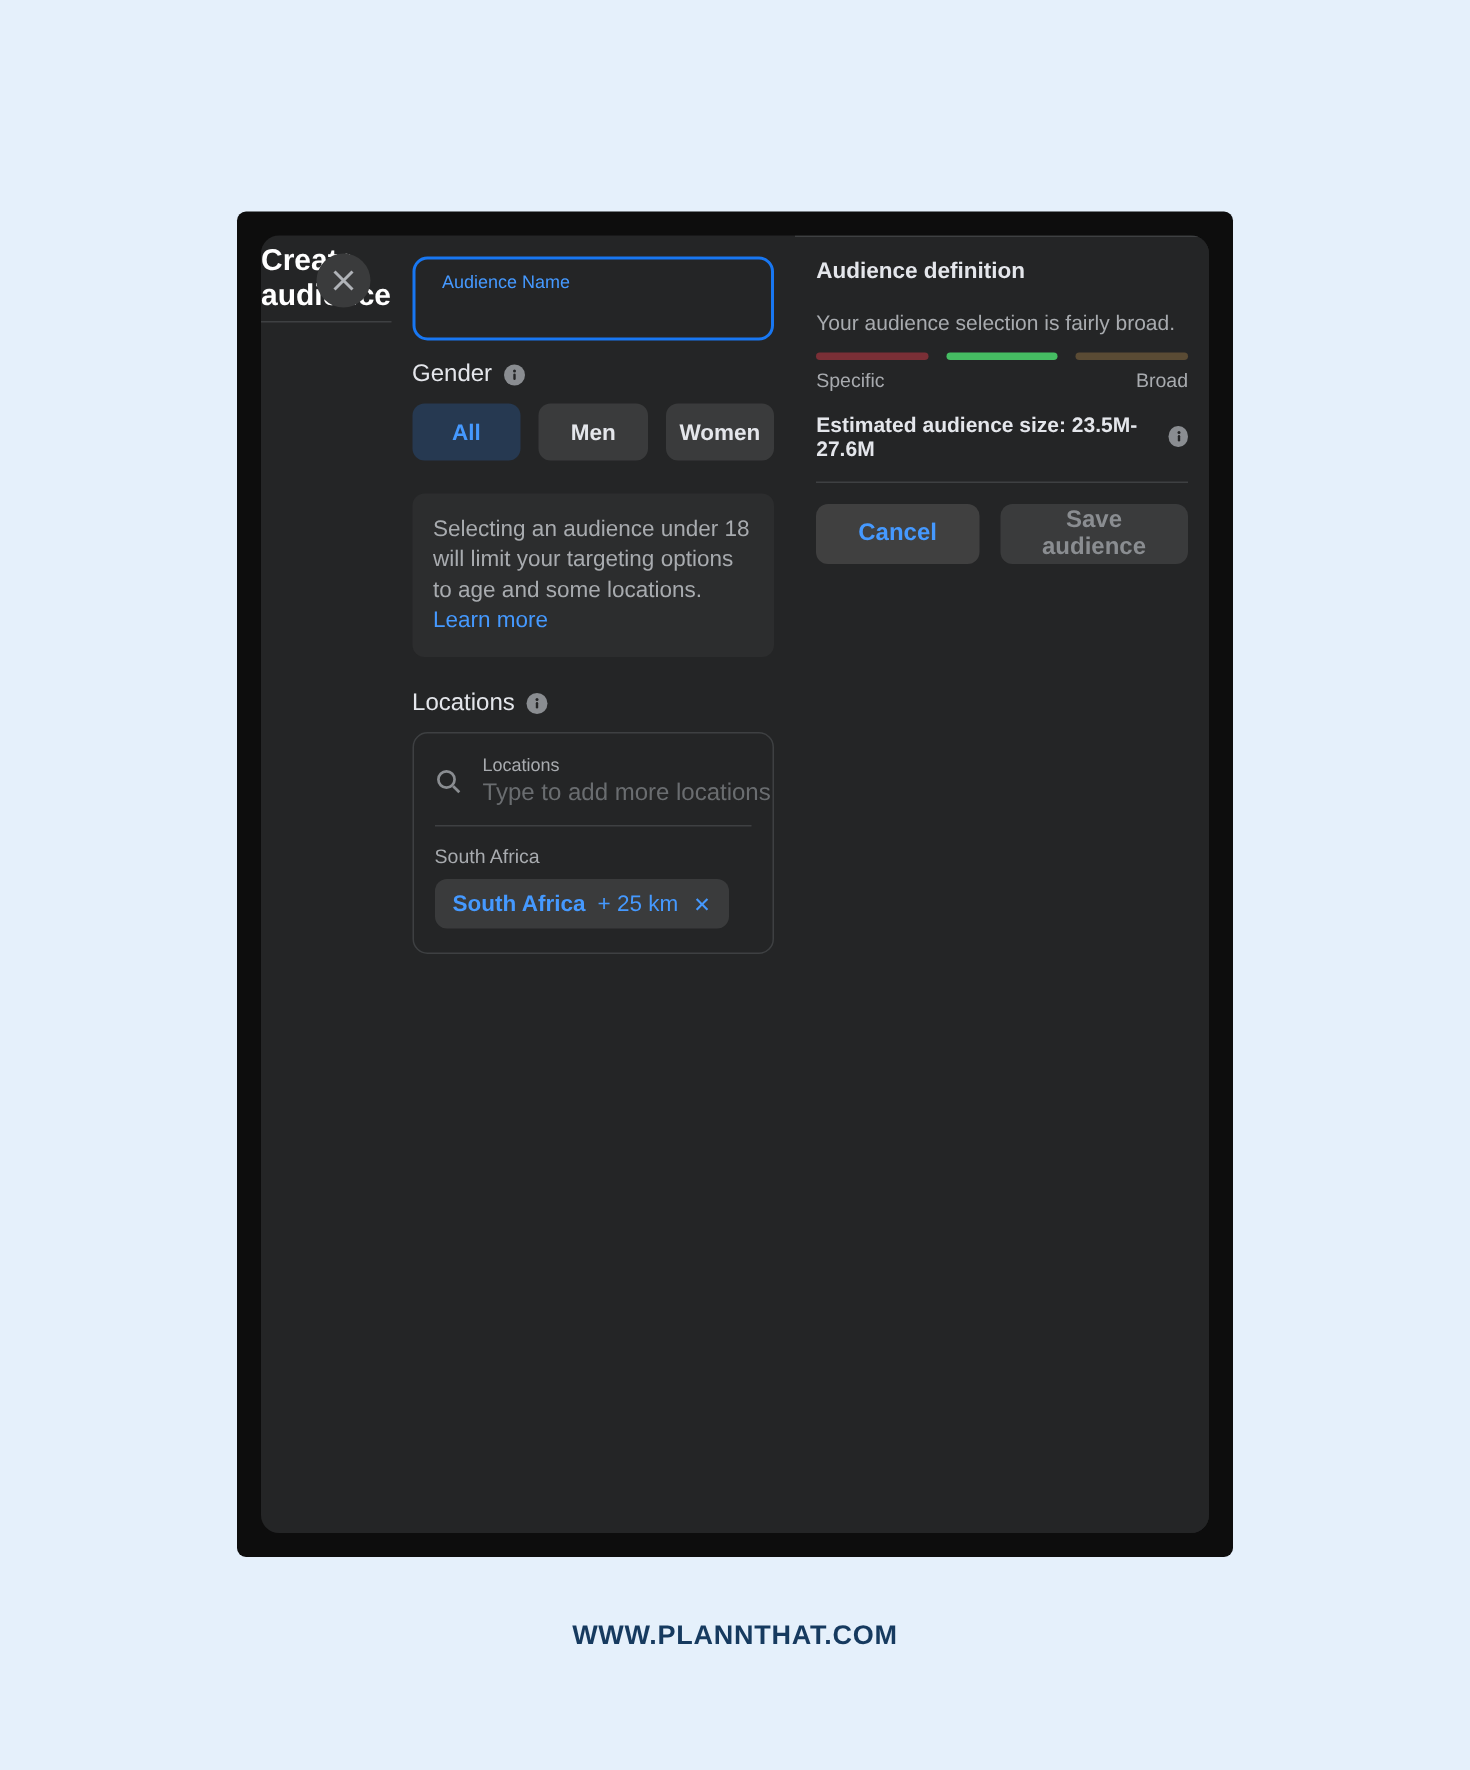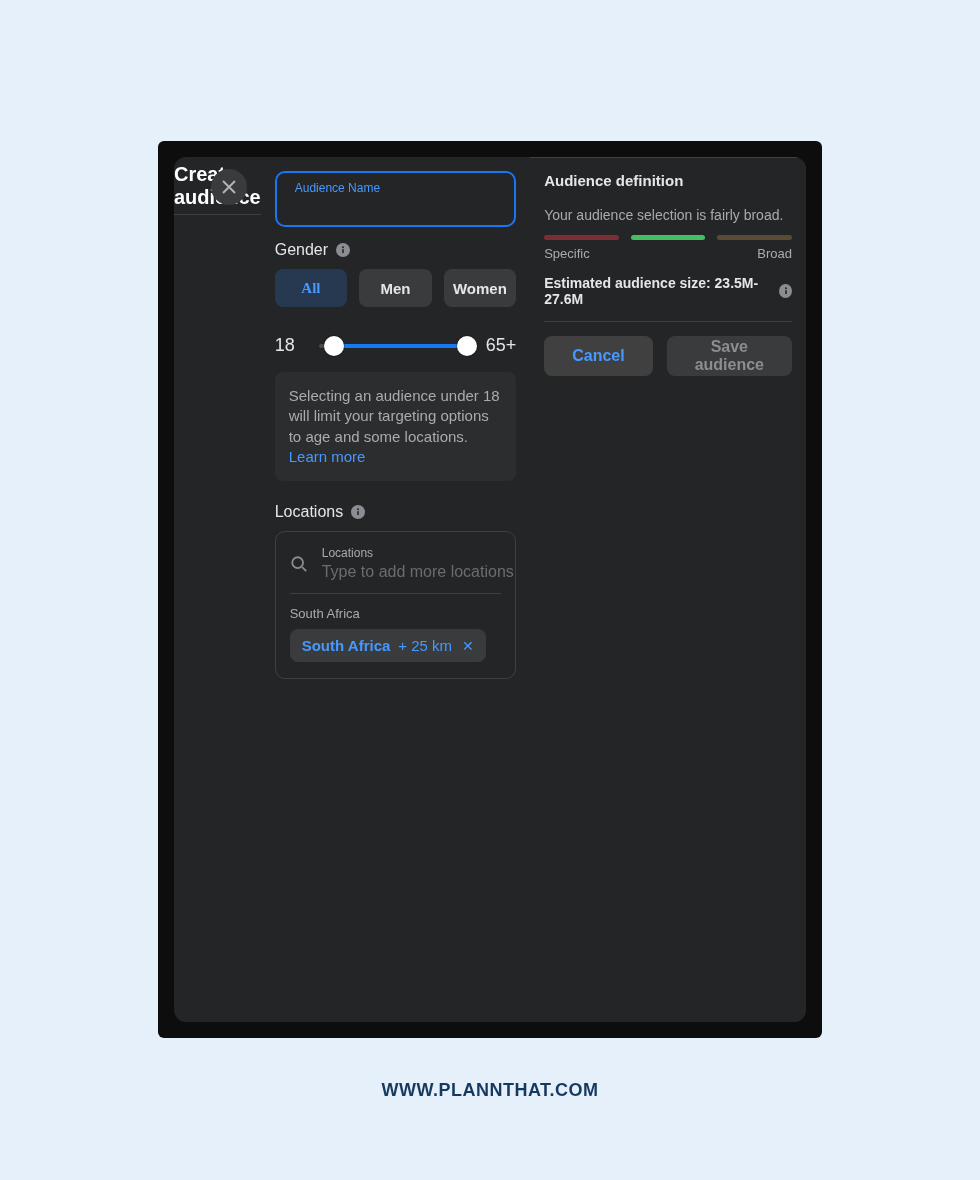--- a/index.html
+++ b/index.html
@@ -31,21 +31,21 @@
   .desc{font-size:16px;color:var(--text);line-height:1.35;margin:2px 0 14px 0;}
   .link{color:var(--blue-light);}
   .name-field{border:2px solid var(--blue-bright);border-radius:10px;padding:8px 14px 10px 18px;margin-bottom:12px;}
   .name-label{font-size:12px;color:var(--blue-light);}
   .name-input{background:transparent;border:none;outline:none;color:var(--text);font-size:15px;width:100%;padding:2px 0 0 0;caret-color:var(--text);}
   .section-label{display:flex;align-items:center;gap:8px;font-size:16px;color:var(--text);margin:2px 0 10px 0;}
   .info{display:inline-flex;width:14px;height:14px;border-radius:50%;background:#8a8d91;align-items:center;justify-content:center;}
   .info svg{width:8px;height:8px;fill:#242526;}
   .seg{display:flex;gap:12px;margin-bottom:22px;}
   .seg button{flex:1;height:38px;border:none;border-radius:8px;background:var(--panel-3);color:var(--text);font-size:15px;font-weight:600;cursor:pointer;}
-  .seg button.active{background:#263951;color:var(--blue-light);font-family:Liberation Serif, serif;}
+  .seg button.active{background:#263951;color:var(--blue-light);}
   .age-row{display:flex;align-items:center;gap:16px;margin:6px 0 16px 0;}
   .age-val{font-size:18px;color:var(--text);min-width:28px;}
   .slider{flex:1;position:relative;height:20px;}
   .track{position:absolute;left:0;right:0;top:8px;height:4px;background:#4a4b4d;border-radius:2px;}
   .track-fill{position:absolute;top:8px;height:4px;background:var(--blue-bright);border-radius:2px;left:10%;right:1.5%;}
   .thumb{position:absolute;top:0;width:20px;height:20px;border-radius:50%;background:#fff;box-shadow:0 0 0 1px rgba(0,0,0,.2);cursor:grab;}
   .thumb.a{left:calc(10% - 10px);}
   .thumb.b{right:calc(1.5% - 10px);}
   .note{background:var(--panel-2);border-radius:8px;padding:14px 14px;font-size:15px;color:var(--text-dim);line-height:1.35;margin-bottom:20px;}
   .loc-box{border:1px solid var(--border);border-radius:10px;padding:10px 14px 16px 14px;}
@@ -107,30 +107,20 @@
               <rect x="3.2" y="3" width="1.6" height="4.3" rx=".8"></rect>
             </svg>
           </span>
       </div>
       <div class="seg">
         <button class="active">All</button>
         <button>Men</button>
         <button>Women</button>
       </div>
 
-      <div class="age-row">
-        <div class="age-val">18</div>
-        <div class="slider">
-          <div class="track"></div>
-          <div class="track-fill"></div>
-          <div class="thumb a"></div>
-          <div class="thumb b"></div>
-        </div>
-        <div class="age-val">65+</div>
-      </div>
 
       <div class="note">
         <span>Selecting an audience under 18 will limit your targeting options to age and some locations. </span><span class="link">Learn more</span>
       </div>
 
       <div class="section-label">
         <span>Locations</span>
         <span class="info">
             <svg viewBox="0 0 8 8">
               <circle cx="4" cy="1.3" r="1"></circle>

